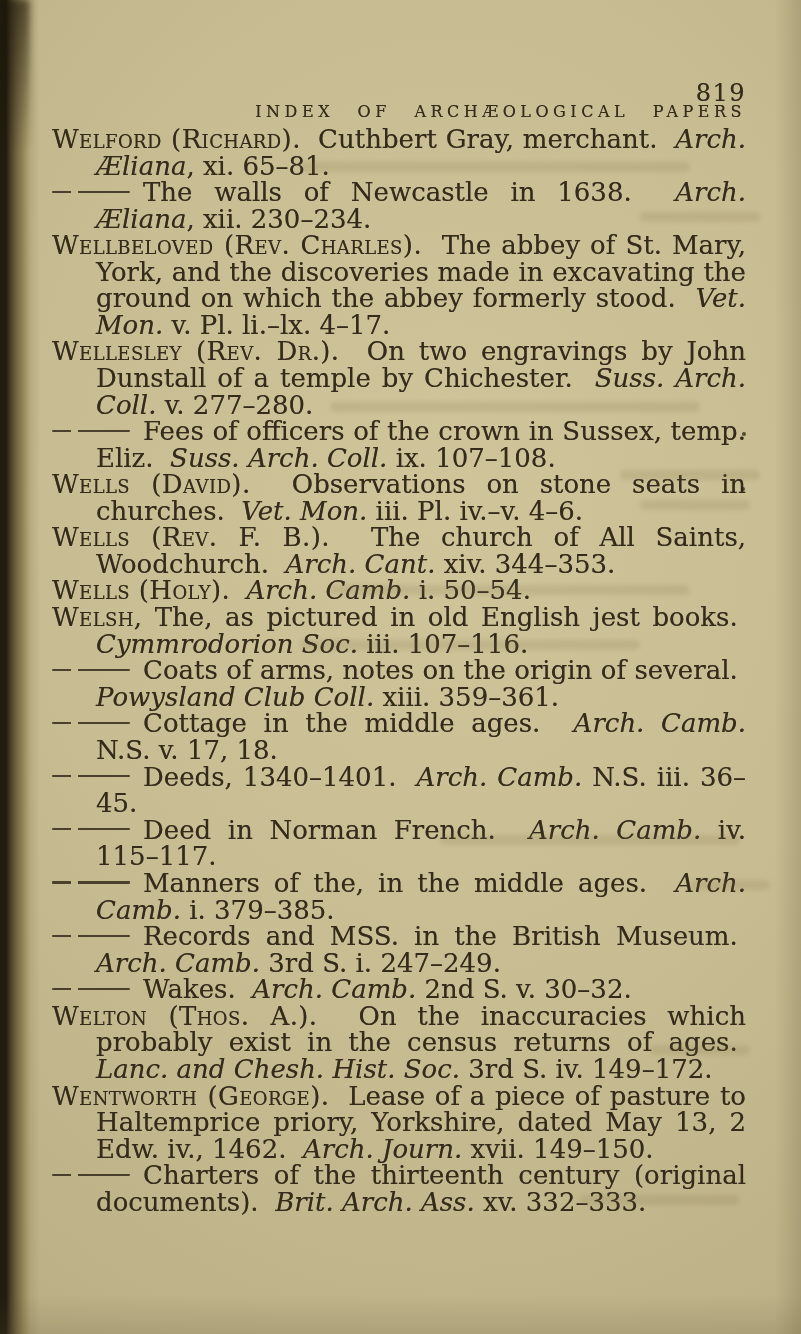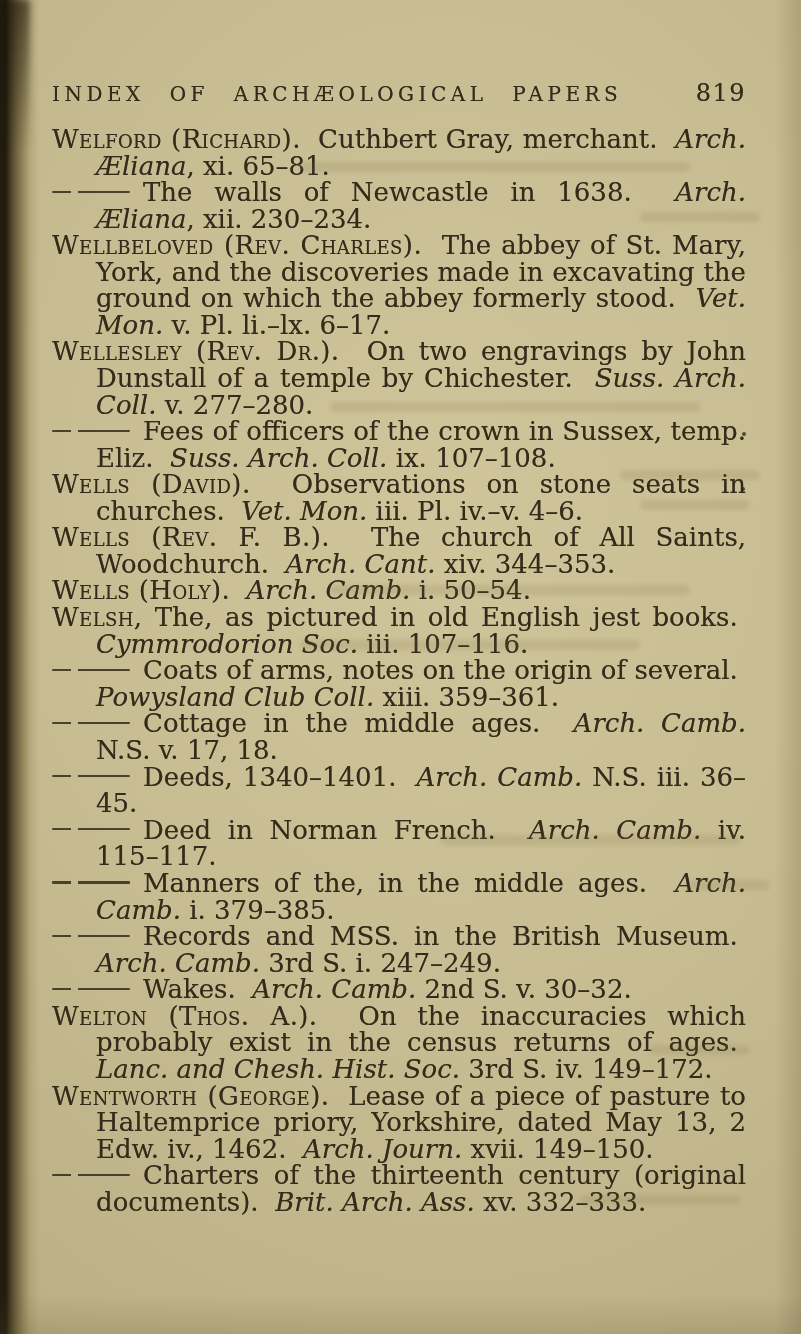--- a/index.html
+++ b/index.html
@@ -32,24 +32,25 @@
     position:absolute;right:0;top:0;bottom:0;width:26px;
     background:linear-gradient(270deg,rgba(90,80,48,.22),rgba(90,80,48,0));
   }
   .edge-bottom{
     position:absolute;left:0;right:0;bottom:0;height:40px;
     background:linear-gradient(0deg,rgba(90,80,48,.18),rgba(90,80,48,0));
   }
 
   .page-header{position:absolute;left:52px;top:82px;width:694px;}
   .running-title{
-    display:block;text-align:left;
-    font-size:20px;letter-spacing:4.5px;word-spacing:14px;
+    display:block;text-align:right;
+    font-size:16px;letter-spacing:4.5px;word-spacing:14px;
     color:var(--ink,#342b1b);
     text-shadow:0 0 .6px rgba(52,43,27,.65);
+    margin-top:20px;
   }
   .page-number{
     position:absolute;right:0;top:-3px;
     font-size:24px;letter-spacing:1.5px;
     text-shadow:0 0 .6px rgba(52,43,27,.65);
   }
 
   .entries{
     position:absolute;left:52px;top:126px;width:694px;
     font-size:26px;line-height:26.55px;
@@ -90,21 +91,21 @@
   <div class="edge-bottom"></div>
 
   <div class="page-header">
     <span class="running-title">INDEX OF ARCHÆOLOGICAL PAPERS</span>
     <span class="page-number">819</span>
   </div>
 
   <div class="entries">
       <div class="entry"><span class="sc">Welford (Richard)</span><span class="r">.&nbsp; Cuthbert Gray, merchant.&nbsp; </span><span class="i">Arch. Æliana</span><span class="r">, xi. 65–81.</span></div>
       <div class="entry"><span class="dash"></span><span class="r">The walls of Newcastle in 1638.&nbsp; </span><span class="i">Arch. Æliana</span><span class="r">, xii. 230–234.</span></div>
-      <div class="entry"><span class="sc">Wellbeloved (Rev. Charles)</span><span class="r">.&nbsp; The abbey of St. Mary, York, and the discoveries made in excavating the ground on which the abbey formerly stood.&nbsp; </span><span class="i">Vet. Mon.</span><span class="r"> v. Pl. li.–lx. 6–17.</span></div>
+      <div class="entry"><span class="sc">Wellbeloved (Rev. Charles)</span><span class="r">.&nbsp; The abbey of St. Mary, York, and the discoveries made in excavating the ground on which the abbey formerly stood.&nbsp; </span><span class="i">Vet. Mon.</span><span class="r"> v. Pl. li.–lx. 4–17.</span></div>
       <div class="entry"><span class="sc">Wellesley (Rev. Dr.)</span><span class="r">.&nbsp; On two engravings by John Dunstall of a temple by Chichester.&nbsp; </span><span class="i">Suss. Arch. Coll.</span><span class="r"> v. 277–280.</span></div>
       <div class="entry"><span class="dash"></span><span class="r">Fees of officers of the crown in Sussex, temp. Eliz.&nbsp; </span><span class="i">Suss. Arch. Coll.</span><span class="r"> ix. 107–108.</span></div>
       <div class="entry"><span class="sc">Wells (David)</span><span class="r">.&nbsp; Observations on stone seats in churches.&nbsp; </span><span class="i">Vet. Mon.</span><span class="r"> iii. Pl. iv.–v. 4–6.</span></div>
       <div class="entry"><span class="sc">Wells (Rev. F. B.)</span><span class="r">.&nbsp; The church of All Saints, Woodchurch.&nbsp; </span><span class="i">Arch. Cant.</span><span class="r"> xiv. 344–353.</span></div>
       <div class="entry"><span class="sc">Wells (Holy)</span><span class="r">.&nbsp; </span><span class="i">Arch. Camb.</span><span class="r"> i. 50–54.</span></div>
       <div class="entry"><span class="sc">Welsh</span><span class="r">, The, as pictured in old English jest books.&nbsp; </span><span class="i">Cymmrodorion Soc.</span><span class="r"> iii. 107–116.</span></div>
       <div class="entry"><span class="dash"></span><span class="r">Coats of arms, notes on the origin of several.&nbsp; </span><span class="i">Powysland Club Coll.</span><span class="r"> xiii. 359–361.</span></div>
       <div class="entry"><span class="dash"></span><span class="r">Cottage in the middle ages.&nbsp; </span><span class="i">Arch. Camb.</span><span class="r"> N.S. v. 17, 18.</span></div>
       <div class="entry"><span class="dash"></span><span class="r">Deeds, 1340–1401.&nbsp; </span><span class="i">Arch. Camb.</span><span class="r"> N.S. iii. 36–45.</span></div>
       <div class="entry"><span class="dash"></span><span class="r">Deed in Norman French.&nbsp; </span><span class="i">Arch. Camb.</span><span class="r"> iv. 115–117.</span></div>

